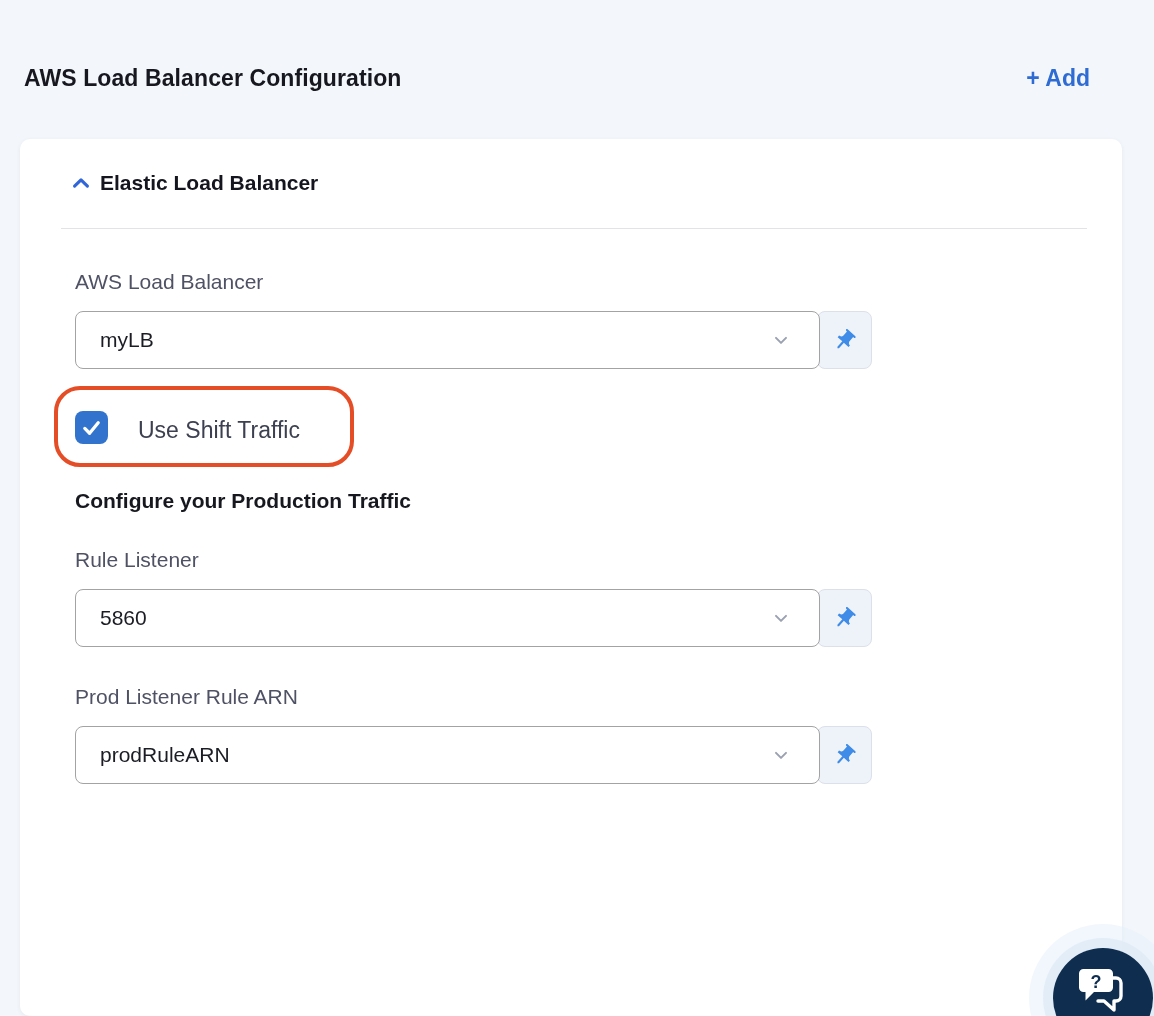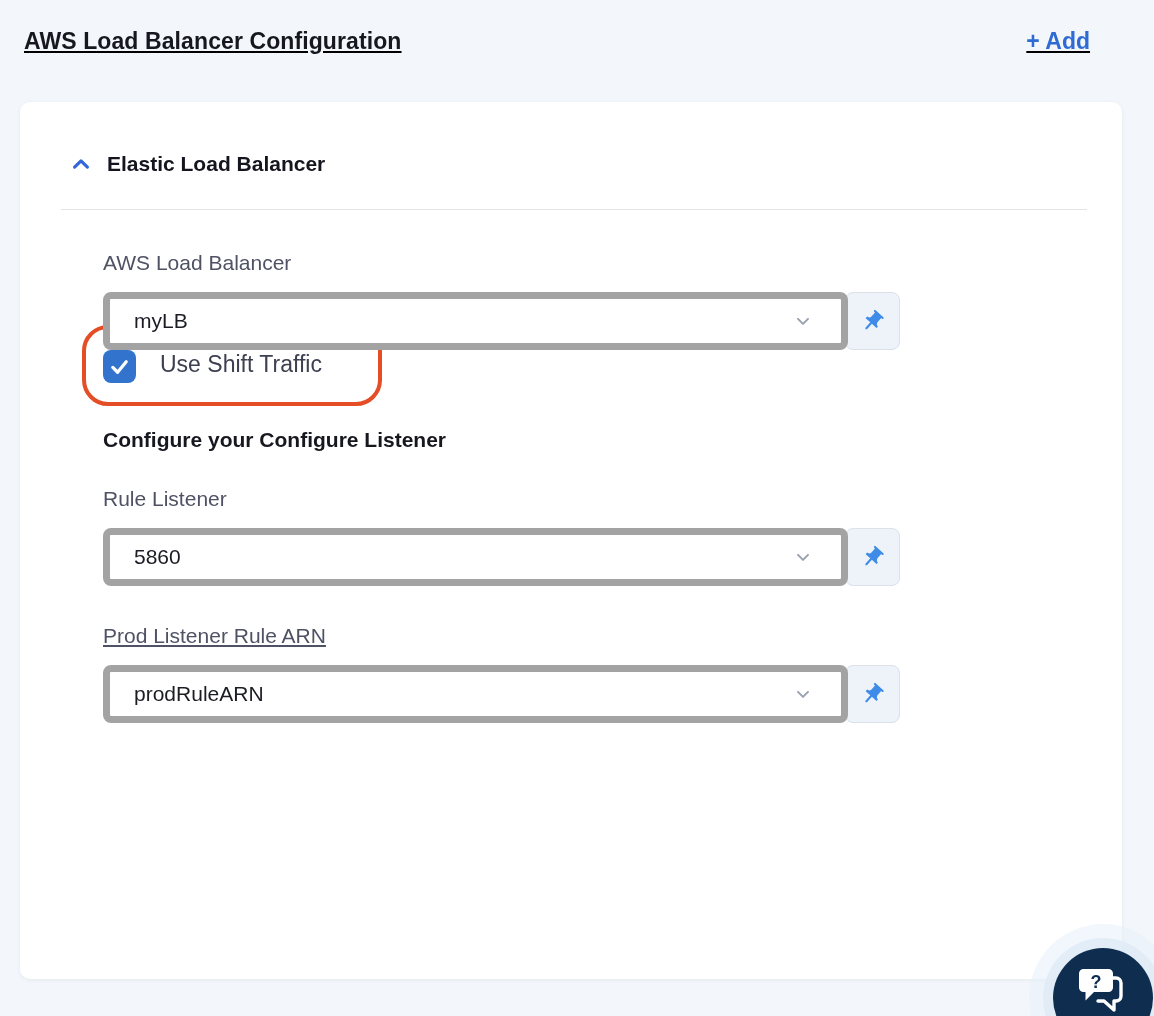--- a/index.html
+++ b/index.html
@@ -11,22 +11,21 @@
     font-family: "Liberation Sans", sans-serif;
     position: relative;
   }
   * { box-sizing: border-box; }
 
   
   .page-header {
     display: flex;
     justify-content: space-between;
     align-items: flex-start;
-    padding: 27px 64px 0 24px;
-    text-decoration: underline;
+    padding: 64px 64px 0 24px;
   }
   .page-title {
     font-size: 23px;
     font-weight: 700;
     color: #16171f;
     line-height: 28px;
     letter-spacing: .1px;
   }
   .add-link {
     font-size: 23px;
@@ -46,22 +45,22 @@
     margin: 47px 32px 0 20px;
     height: 877px;
     background: #ffffff;
     border-radius: 10px;
     box-shadow: 0 1px 4px rgba(40, 60, 90, 0.07);
     position: relative;
   }
   .section-row {
     display: flex;
     align-items: center;
-    gap: 15px;
-    padding: 50px 0 0 50px;
+    gap: 8px;
+    padding: 32px 0 0 50px;
   }
   .collapse-btn {
     background: none;
     border: none;
     padding: 0;
     width: 22px;
     height: 22px;
     cursor: pointer;
     display: flex;
     align-items: center;
@@ -73,30 +72,30 @@
     color: #14151e;
     line-height: 24px;
   }
   .divider {
     height: 1px;
     background: #e2e2e7;
     margin: 33px 35px 0 41px;
   }
 
   .content {
-    padding: 42px 0 0 83px;
+    padding: 42px 0 0 55px;
   }
   .field-label {
     font-size: 21px;
     color: #4f5264;
     line-height: 22px;
     margin-bottom: 18px;
   }
   .field-label.spaced-36 { margin-top: 36px; }
-  .field-label.spaced-39 { margin-top: 39px; text-decoration: underline; }
+  .field-label.spaced-39 { margin-top: 39px; }
 
   
   .select-wrap {
     position: relative;
     width: 797px;
     height: 58px;
   }
   .pin-btn {
     position: absolute;
     right: 0; top: 0;
@@ -110,21 +109,21 @@
     align-items: center;
     justify-content: center;
   }
   .pin-btn svg { transform: rotate(42deg); }
   .selectbox {
     position: absolute;
     left: 0; top: 0;
     width: 745px;
     height: 58px;
     background: #ffffff;
-    border: 7px solid #a3a3a3;
+    border: 1px solid #a3a3a3;
     border-radius: 8px;
     display: flex;
     align-items: center;
     padding: 0 60px 0 24px;
     cursor: pointer;
     z-index: 1;
   }
   .select-value {
     font-size: 21px;
     color: #1b1c24;
@@ -135,23 +134,24 @@
     position: absolute;
     right: 28px;
     top: 50%;
     transform: translateY(-50%);
     display: flex;
   }
 
   
   .checkbox-row {
     position: relative;
-    display: flex;
-    align-items: flex-start;
-    gap: 24px;
+    margin-top: 42px;
+    display: flex;
+    align-items: flex-end;
+    gap: 30px;
     width: max-content;
   }
   .checkbox {
     width: 33px;
     height: 33px;
     border-radius: 8px;
     background: #3173cd;
     border: none;
     padding: 0;
     cursor: pointer;
@@ -251,21 +251,21 @@
       <button class="checkbox" aria-checked="true">
         <span style="display:flex;">
           <svg width="23" height="23" viewBox="0 0 24 24" fill="none">
             <polyline points="5,13 10,18 19,7" stroke="#ffffff" stroke-width="3.4" stroke-linecap="round" stroke-linejoin="round"></polyline>
           </svg>
         </span>
       </button>
       <label class="checkbox-label">Use Shift Traffic</label>
     </div>
 
-    <div class="subheading">Configure your Configure Listener</div>
+    <div class="subheading">Configure your Production Traffic</div>
 
     <div class="field-label spaced-36">Rule Listener</div>
     <div class="select-wrap">
       <button class="pin-btn">
         <span style="display:flex;">
           <svg width="25" height="25" viewBox="0 0 24 24" fill="#3e8be8">
             <path d="M16 9V4h1c.55 0 1-.45 1-1s-.45-1-1-1H7c-.55 0-1 .45-1 1s.45 1 1 1h1v5c0 1.66-1.34 3-3 3v2h5.97v7l1 1 1-1v-7H19v-2c-1.66 0-3-1.34-3-3z"></path>
           </svg>
         </span>
       </button>

